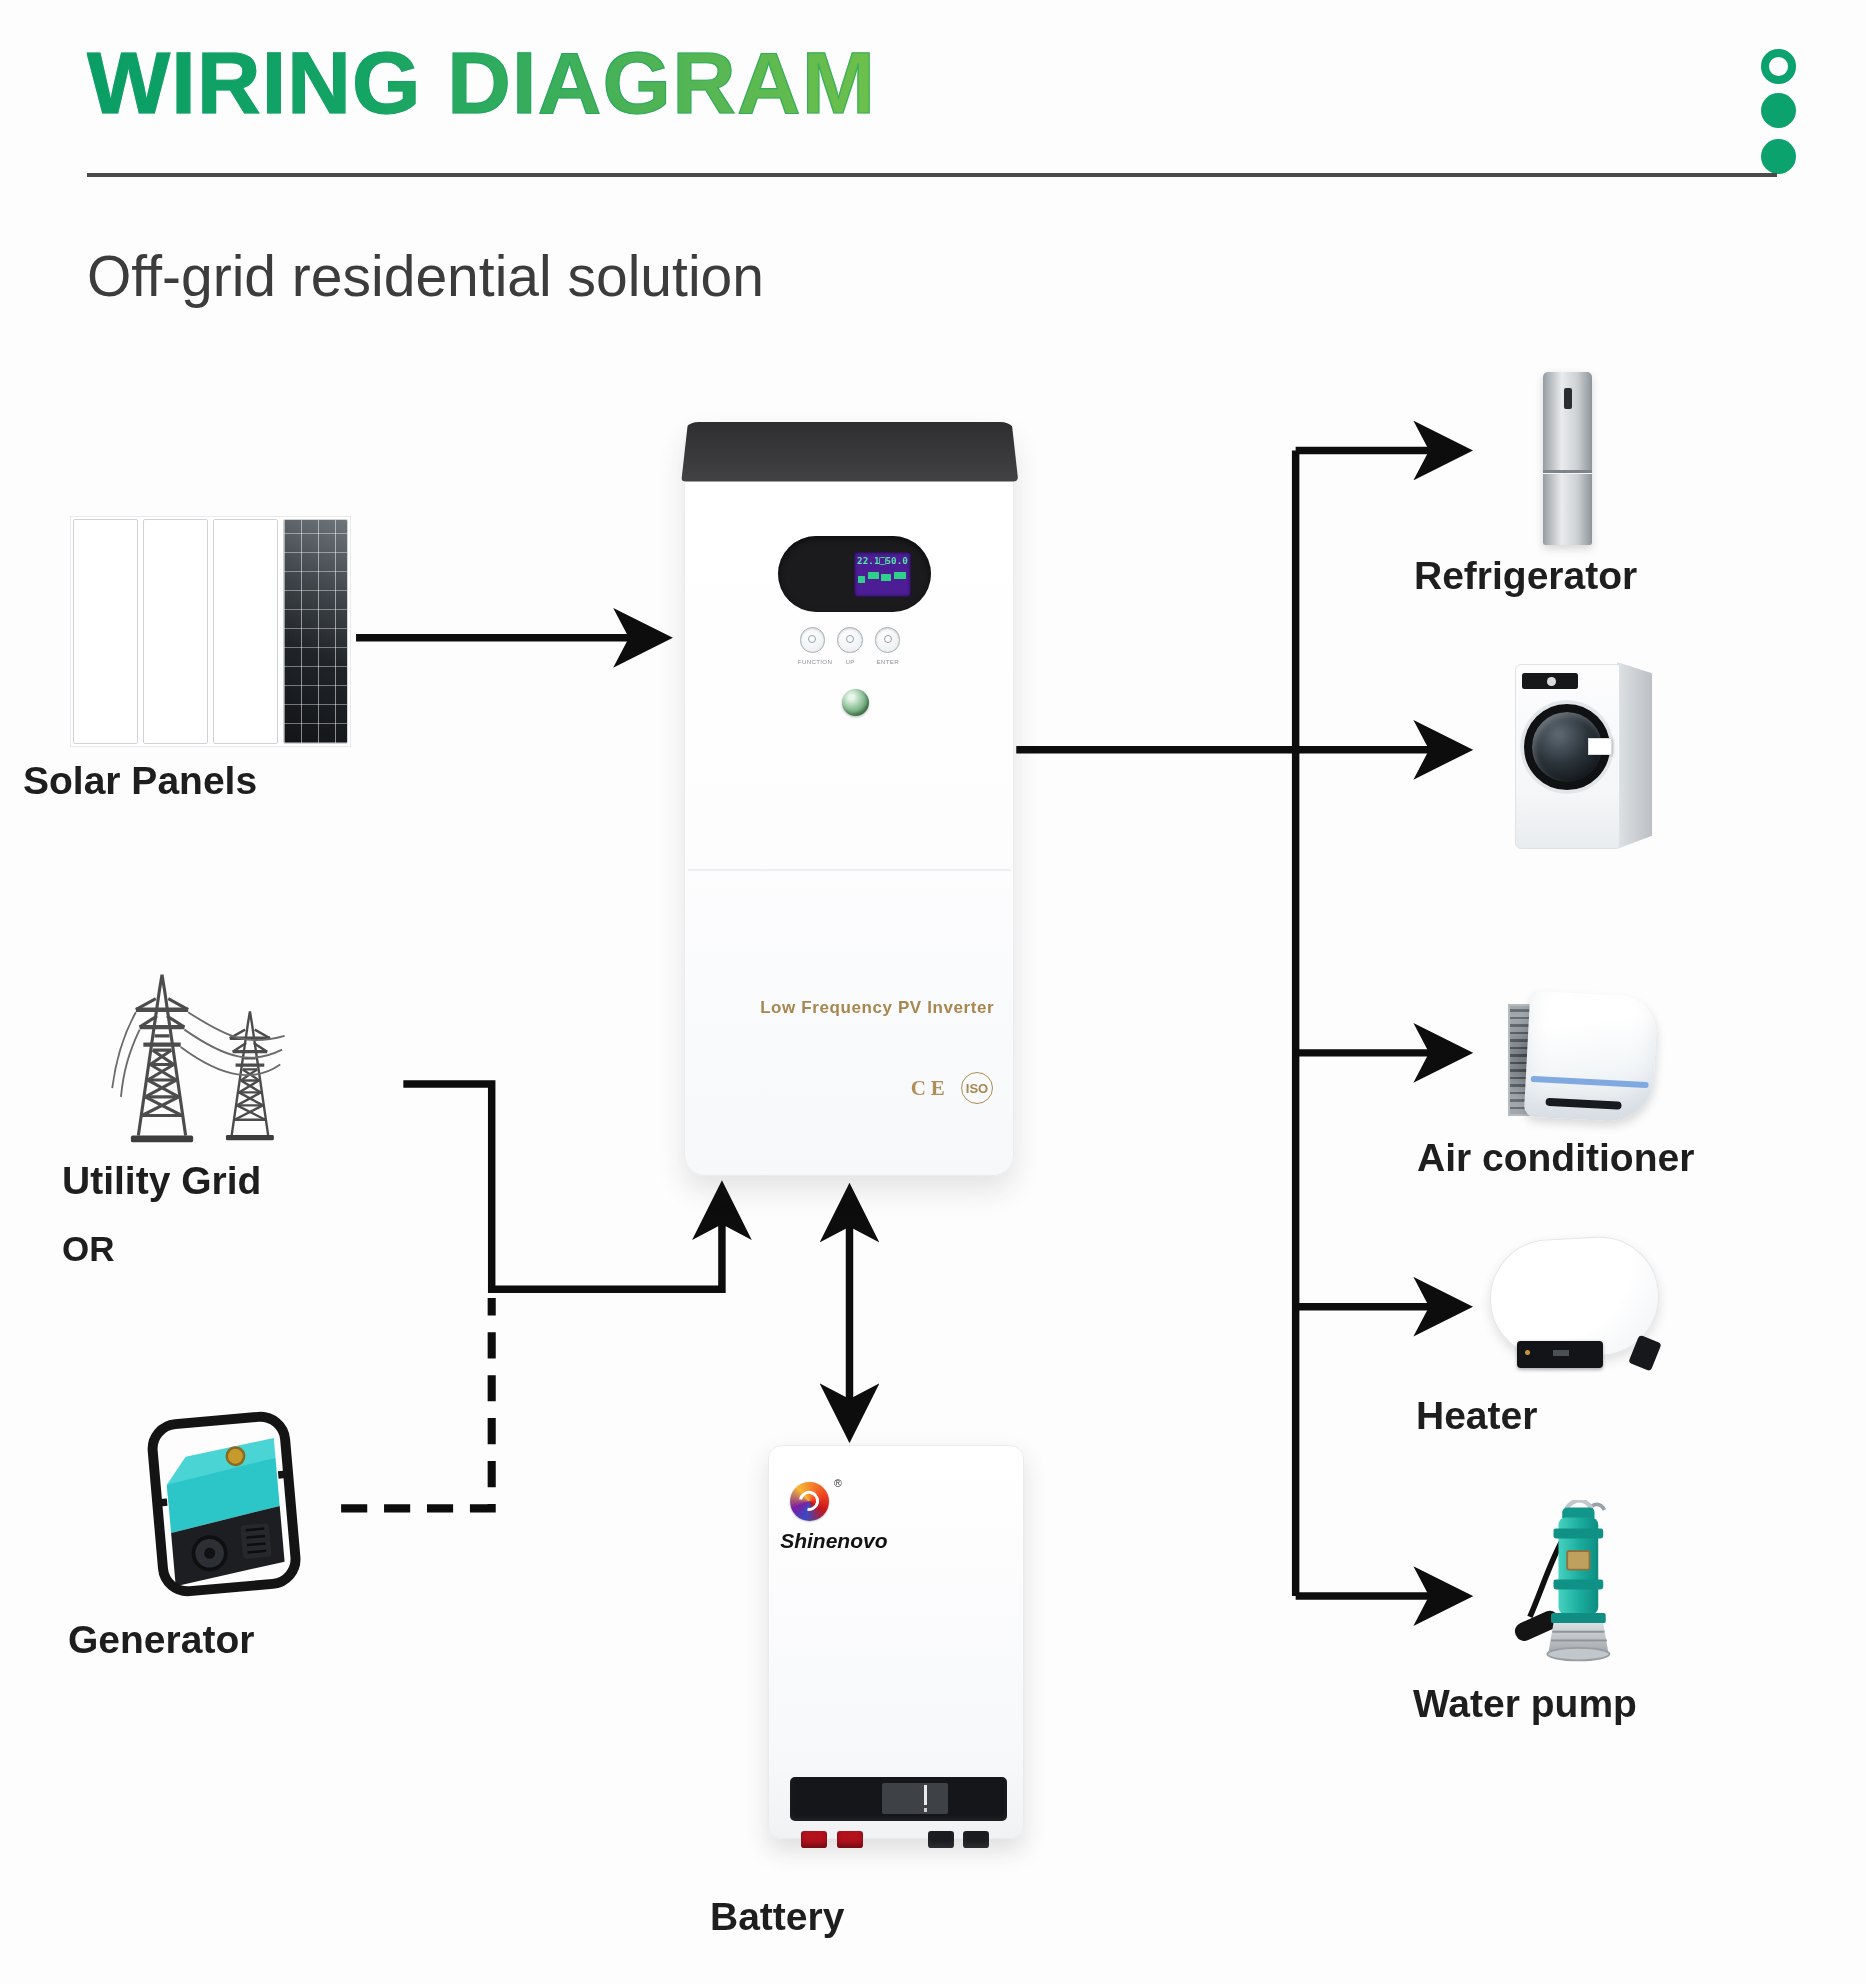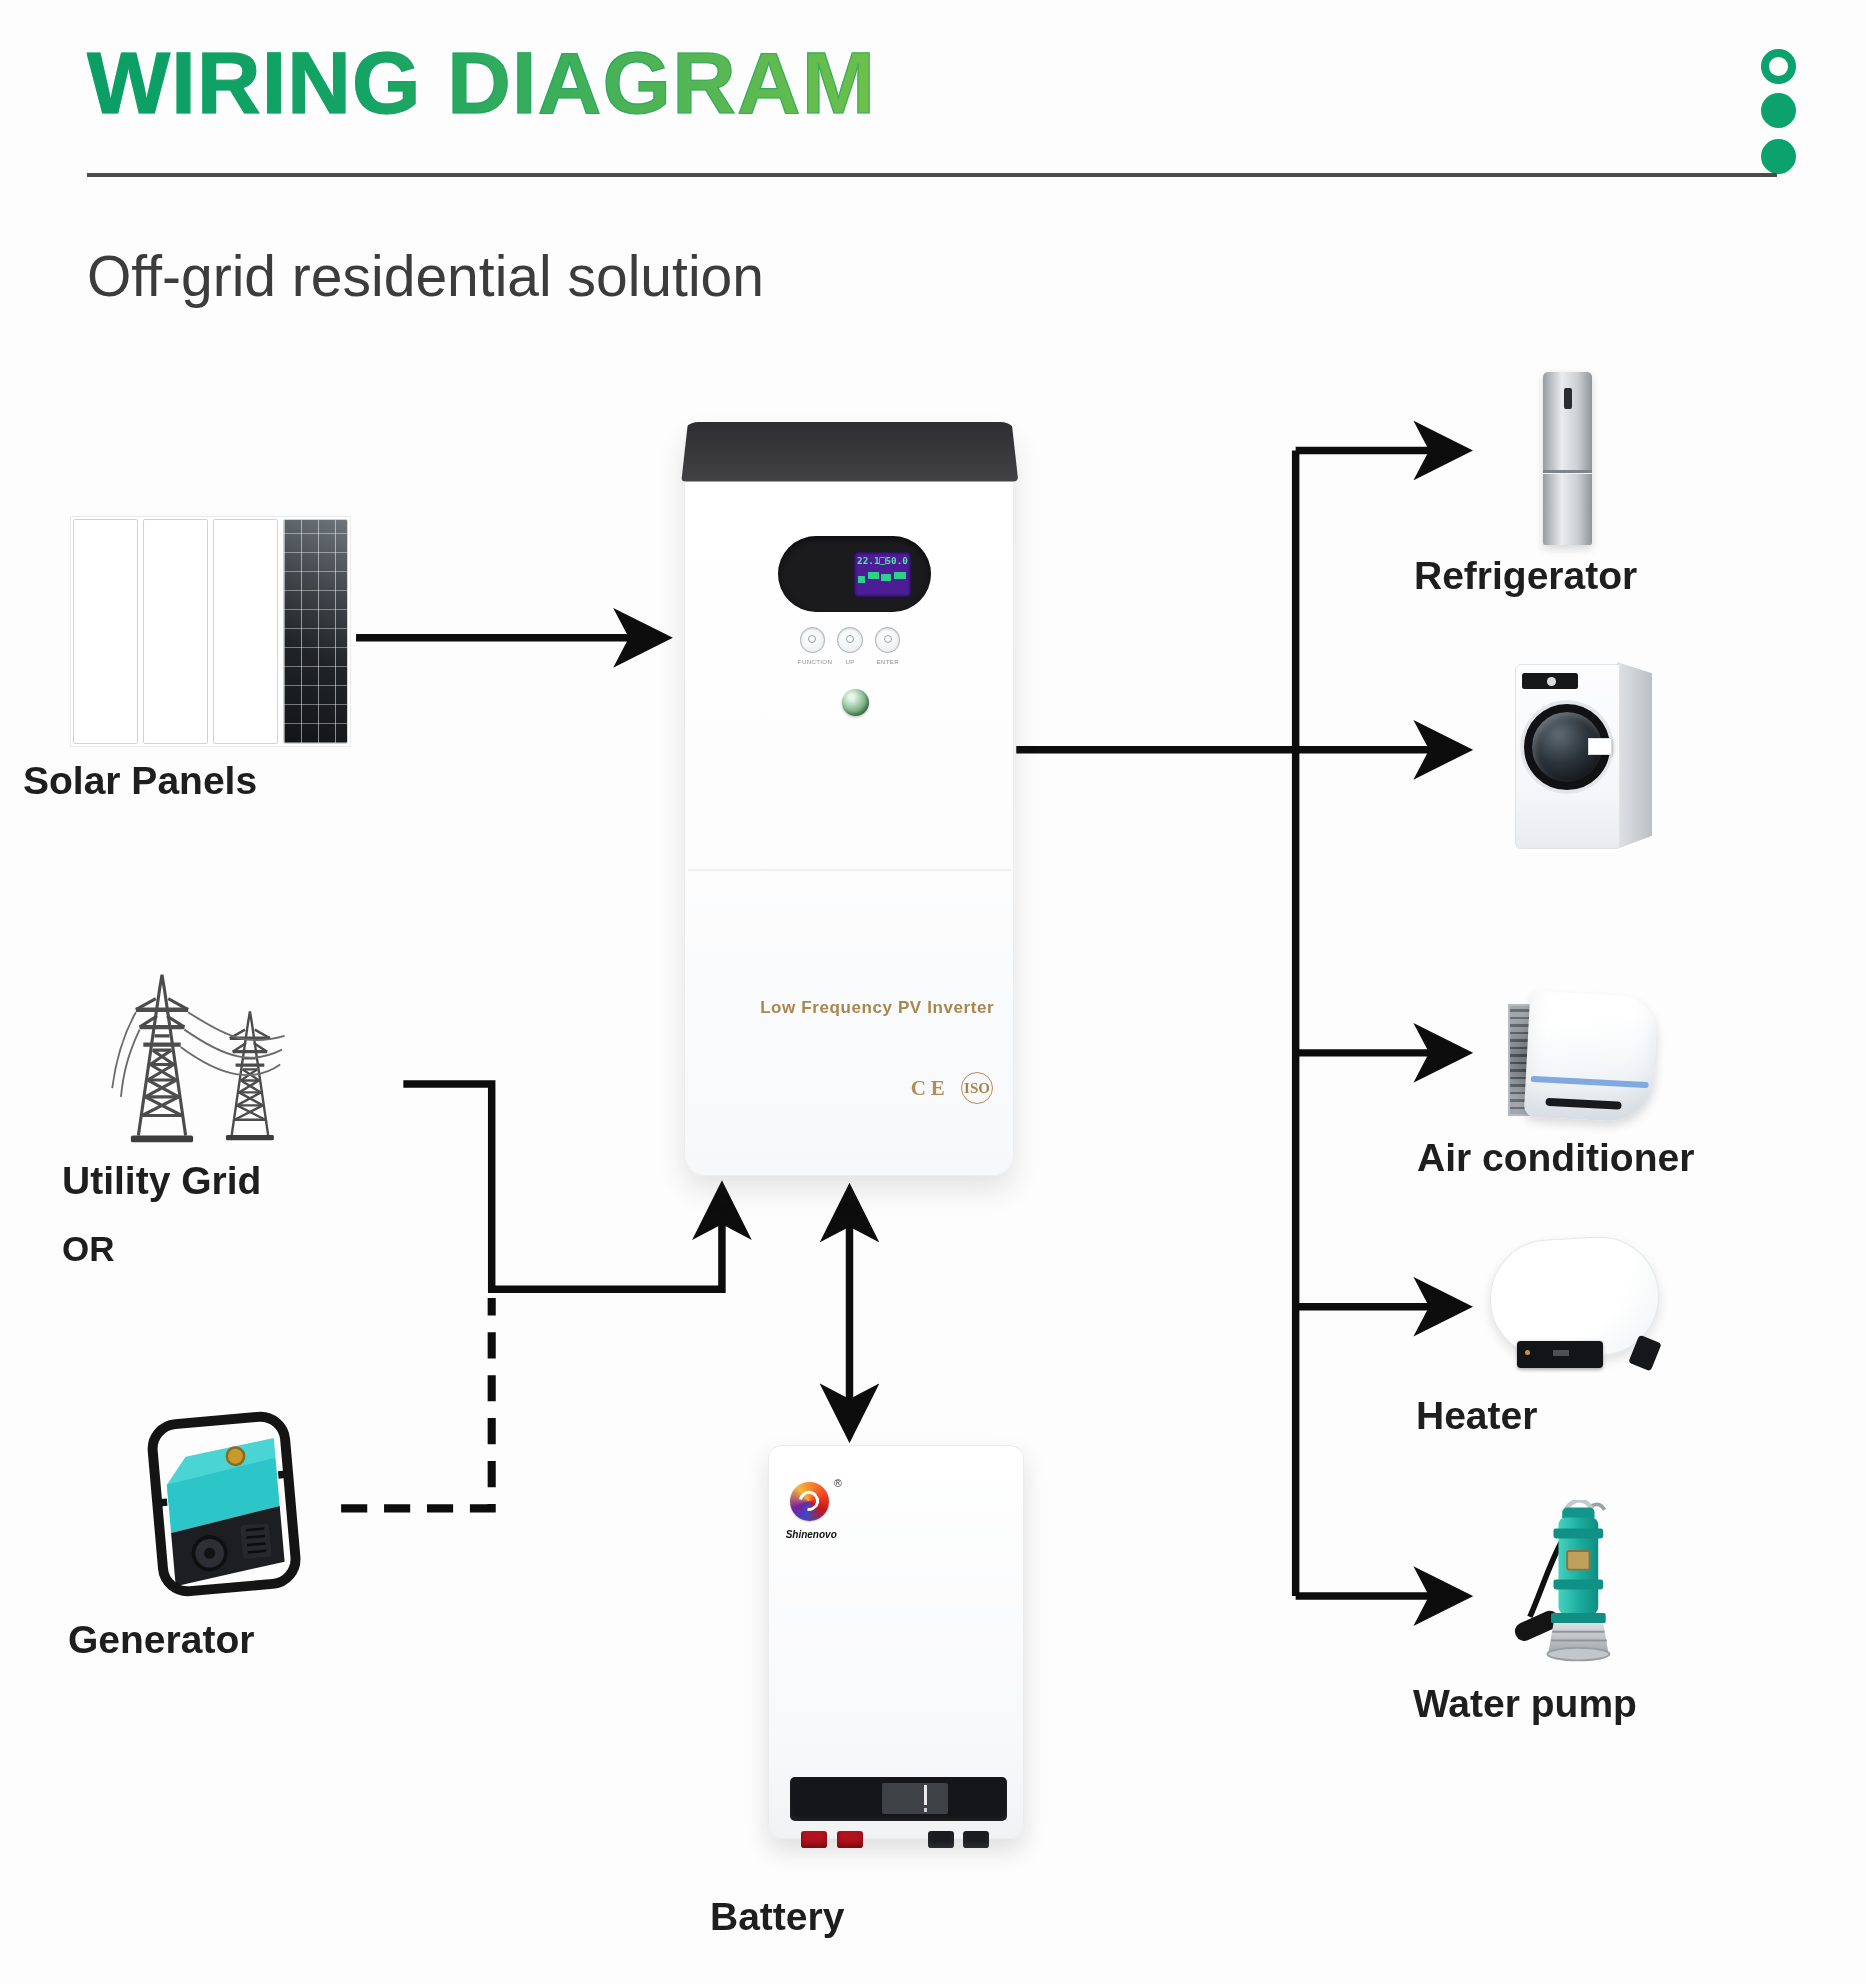--- a/index.html
+++ b/index.html
@@ -65,32 +65,32 @@
                  background:radial-gradient(circle at 40% 35%,#ffffff,#eef1f3 70%);box-shadow:inset 0 1.2px 1.9px rgba(0,0,0,.12);}
   .inv-btn .circ::after{content:"";display:block;width:6.2px;height:6.2px;margin:6.8px auto 0;border:1.9px solid #9aa0a5;border-radius:50%;}
   .inv-btn .blabel{display:block;margin-top:5.6px;font-size:6.2px;color:#8d9297;letter-spacing:0.3px;}
   .inv-logo{position:absolute;left:157px;top:265px;width:27px;height:27px;border-radius:50%;
             background:radial-gradient(circle at 35% 30%,#e8f5ea 10%,#9ccaa4 40%,#5d9a67 75%,#3f7a4a 100%);
             box-shadow:0 1.2px 2.5px rgba(0,0,0,.25), inset -1.9px -2.5px 3.7px rgba(20,60,30,.45);}
   .inv-product{position:absolute;right:18.7px;top:574px;font-size:17px;font-weight:bold;color:#a8864e;letter-spacing:0.6px;}
   .inv-certs{position:absolute;right:20px;top:648px;display:flex;align-items:center;gap:11.2px;}
   .cert-ce{font-size:21px;color:#b08e55;font-weight:bold;letter-spacing:5px;font-family:"Liberation Serif",serif;}
   .cert-iso{width:30px;height:30px;border:1.9px solid #b08e55;border-radius:50%;color:#a8864e;
-            font-size:15px;font-weight:bold;display:flex;align-items:center;justify-content:center;font-family:Liberation Serif, serif;}
+            font-size:13px;font-weight:bold;display:flex;align-items:center;justify-content:center;}
 
   
   .battery{position:absolute;left:768px;top:1445px;width:256px;height:394px;background:linear-gradient(180deg,#ffffff,#f7f8fa 80%,#f0f2f4);
            border:1.2px solid #e9ebed;border-radius:13.7px;box-shadow:0 11.2px 23.6px rgba(40,45,50,.14);box-sizing:border-box;}
   .bat-logo{position:absolute;left:21px;top:36px;width:39px;height:39px;border-radius:50%;
             background:conic-gradient(from -40deg,#f7b733,#ef4123 30%,#c4161c 45%,#3a49c4 65%,#7a1fa0 80%,#f7b733 100%);
             box-shadow:0 0.6px 1.9px rgba(0,0,0,.3);}
   .bat-logo-swirl{position:absolute;left:8.7px;top:8.7px;width:13.7px;height:13.7px;border:3.7px solid #ffffff;border-left-color:transparent;
                   border-radius:50%;transform:rotate(-35deg);}
   .bat-reg{position:absolute;left:65px;top:31px;font-size:10.6px;color:#333;}
-  .bat-brand{position:absolute;left:11.2px;top:83px;width:62px;text-align:center;font-size:10px;font-weight:bold;
+  .bat-brand{position:absolute;left:11.2px;top:83px;width:62px;text-align:center;font-size:21px;font-weight:bold;
              font-style:italic;color:#121212;}
   .bat-slot{position:absolute;left:20.5px;top:331px;width:217px;height:44px;background:#151619;border-radius:5px;
             box-shadow:inset 0 -2.5px 5px rgba(255,255,255,.06);}
   .bat-slot-patch{position:absolute;left:92px;top:6.2px;width:66px;height:31px;background:#3e4247;border-radius:1.9px;}
   .bat-slot-tick{position:absolute;left:134px;top:8px;width:3.7px;height:20px;background:#e9e9e9;}
   .bat-slot-tickdot{position:absolute;left:134px;top:31px;width:3.7px;height:3.7px;background:#cfcfcf;}
   .terminal{position:absolute;top:385px;width:26px;height:17.4px;border-radius:3.1px;}
   .terminal.red{background:#b3121d;box-shadow:inset 0 -3.7px 5px rgba(0,0,0,.35);}
   .terminal.black{background:#1b1c1f;box-shadow:inset 0 -3.7px 5px rgba(255,255,255,.08);}
   .t1{left:32px;} .t2{left:68px;} .t3{left:159px;} .t4{left:194px;}

